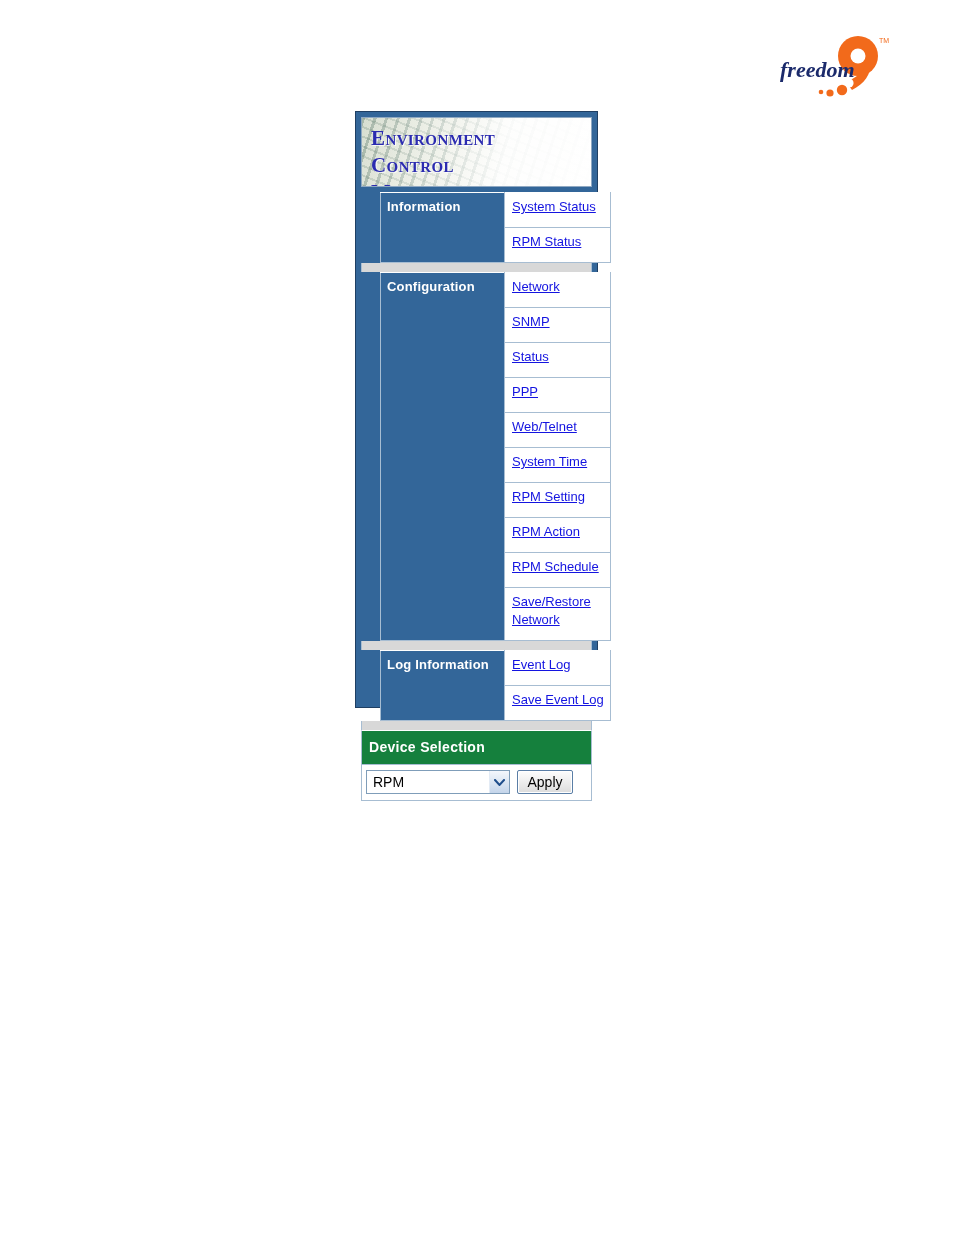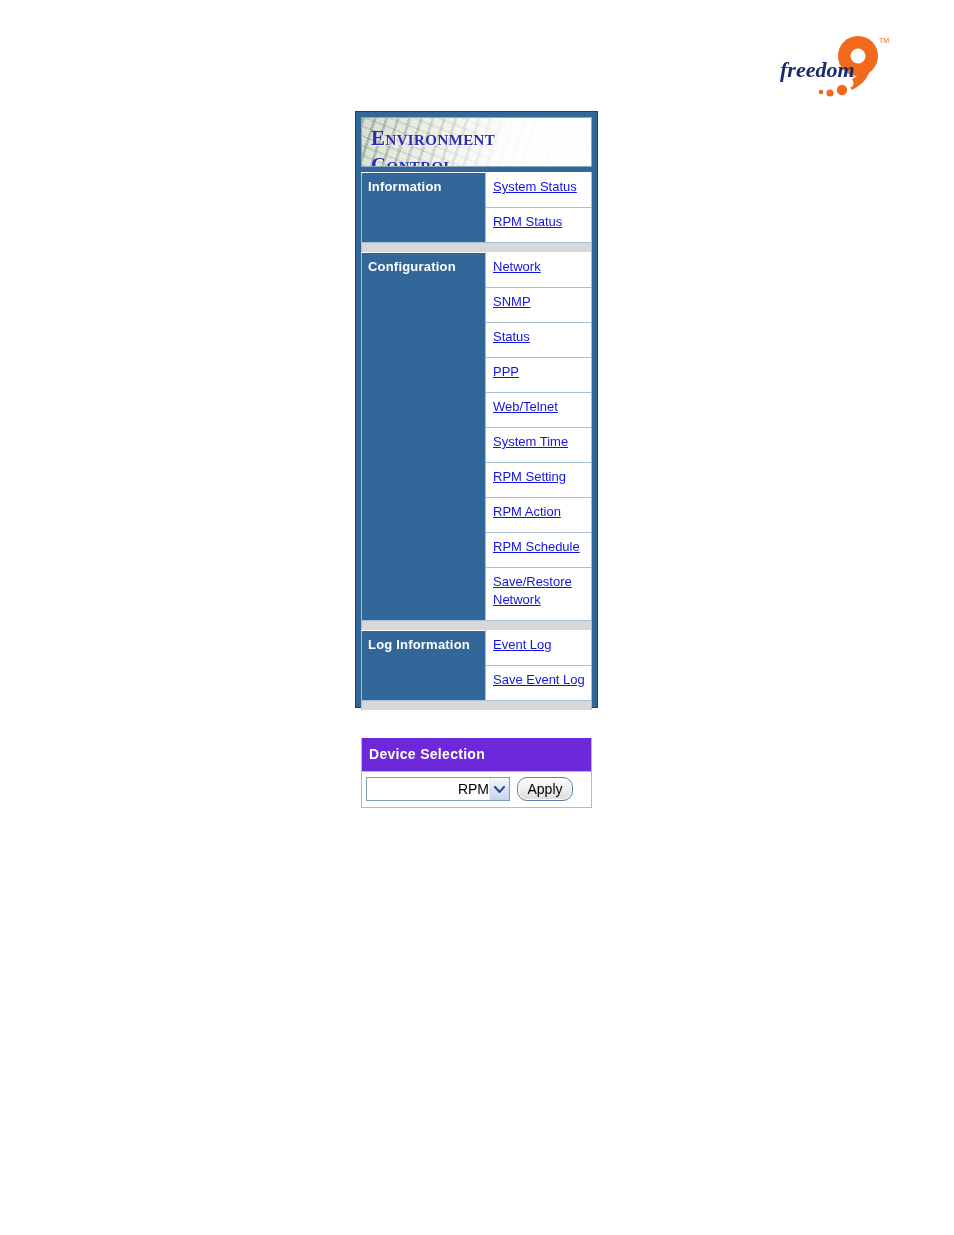--- a/index.html
+++ b/index.html
@@ -34,21 +34,21 @@
     width: 243px;
     height: 597px;
     background: #336699;
     border: 1px solid #1f3f63;
     box-sizing: border-box;
     padding: 5px;
   }
 
   
   .banner {
-    height: 50px;
+    height: 70px;
     box-sizing: border-box;
     border: 1px solid #8fa8c2;
     background:
        linear-gradient(100deg, rgba(255,255,255,0.10) 0%, rgba(255,255,255,0.55) 38%, rgba(255,255,255,0.93) 62%, rgba(255,255,255,0.99) 100%),
        repeating-linear-gradient(108deg, rgba(120,145,130,0.55) 0px, rgba(120,145,130,0.55) 3px, rgba(235,238,225,0.30) 3px, rgba(235,238,225,0.30) 11px),
        repeating-linear-gradient(22deg, rgba(90,120,105,0.35) 0px, rgba(90,120,105,0.35) 2px, rgba(240,242,232,0.25) 2px, rgba(240,242,232,0.25) 9px),
        linear-gradient(120deg, #b9c6b4 0%, #d8ddcd 35%, #f2f2ea 70%, #fdfdf8 100%);
     padding: 7px 5px 0 9px;
     position: relative;
     overflow: hidden;
@@ -70,20 +70,21 @@
   
   .section {
     border: 1px solid #a7bdd2;
     border-top: 1px solid #ffffff;
     background: #4c1d95;
     display: table;
     width: 100%;
     table-layout: fixed;
     border-collapse: collapse;
     box-sizing: border-box;
+    margin-left: 19px;
   }
   .sec-row { display: table-row; }
   .sec-label {
     display: table-cell;
     width: 113px;
     background: #336699;
     color: #ffffff;
     font-size: 13px;
     font-weight: bold;
     vertical-align: top;
@@ -118,23 +119,22 @@
     border-left: 1px solid #a7bdd2;
     border-right: 1px solid #a7bdd2;
     box-sizing: border-box;
   }
   .gap-plain { height: 5px; background: #336699; }
 
   
   .device-box {
     border: 1px solid #a7bdd2;
     border-top: 1px solid #ffffff;
-    background: #6d28d9;
-    box-sizing: border-box;
-    margin-top: 27px;
+    background: #15803d;
+    box-sizing: border-box;
   }
   .device-title {
     color: #ffffff;
     font-size: 14px;
     font-weight: bold;
     padding: 8px 0 9px 7px;
     letter-spacing: 0.3px;
   }
   .device-controls {
     background: #ffffff;
@@ -153,21 +153,20 @@
     box-sizing: border-box;
     display: flex;
     align-items: center;
     cursor: pointer;
   }
   .select-value {
     font-size: 14px;
     color: #000000;
     padding-left: 6px;
     flex: 1;
-    text-align: right;
   }
   .select-arrow {
     width: 19px;
     height: 22px;
     background: linear-gradient(180deg, #f4f7fc 0%, #d9e4f2 55%, #c4d5ea 100%);
     border-left: 1px solid #e3ebf5;
     display: flex;
     align-items: center;
     justify-content: center;
   }
@@ -175,21 +174,21 @@
 
   .apply-btn {
     height: 24px;
     min-width: 56px;
     padding: 0 9px;
     font-size: 14px;
     font-family: "Liberation Sans", sans-serif;
     color: #000000;
     background: linear-gradient(180deg, #fdfdfd 0%, #eeeeee 48%, #dcdcdc 100%);
     border: 1px solid #5a7ea6;
-    border-radius: 10px;
+    border-radius: 2px;
     box-shadow: inset 0 0 0 1px #ffffff;
     cursor: pointer;
     line-height: 20px;
   }
 </style>
 </head>
 <body>
 
 <div id="logo">
   <svg width="110" height="68" viewBox="0 0 110 68" xmlns="http://www.w3.org/2000/svg">

